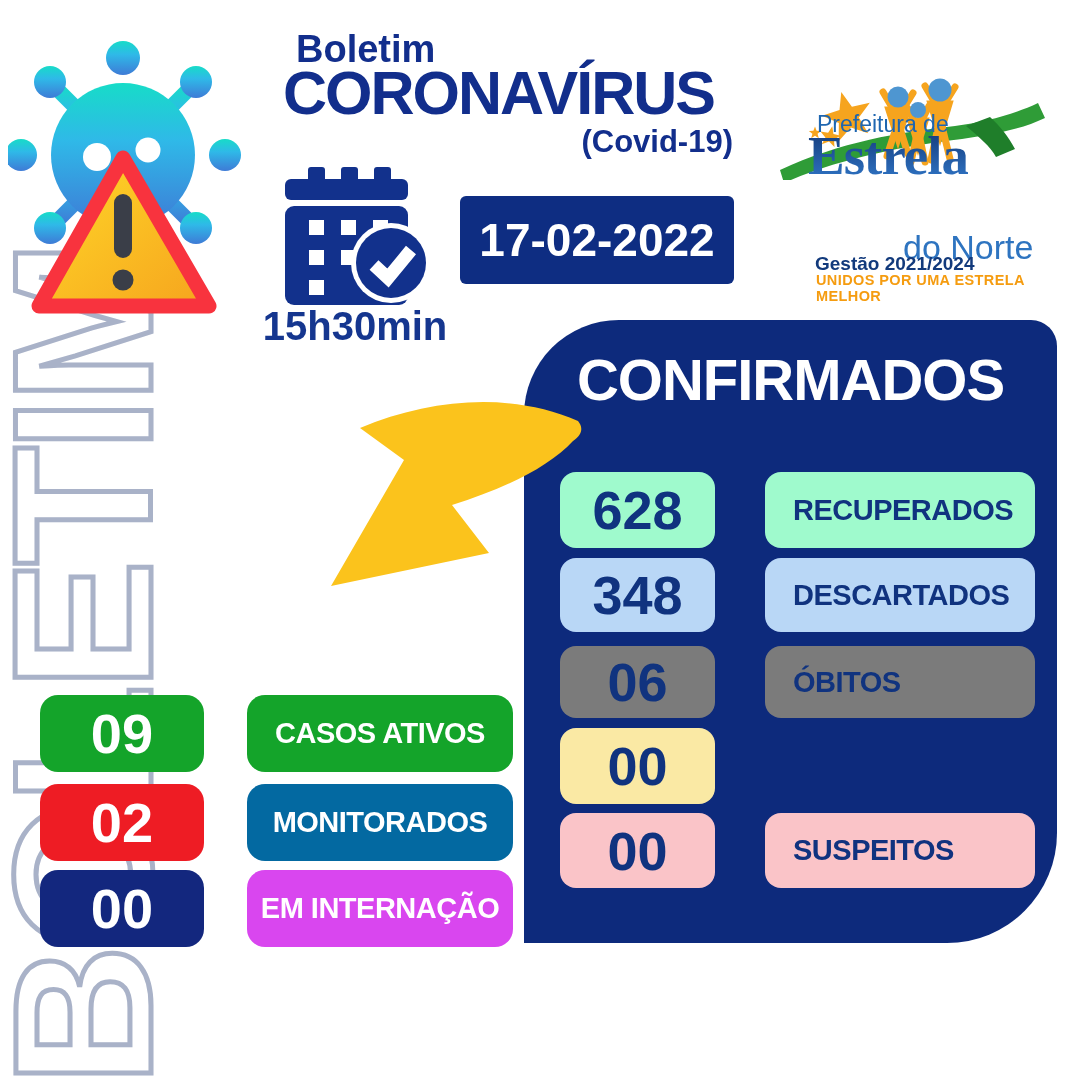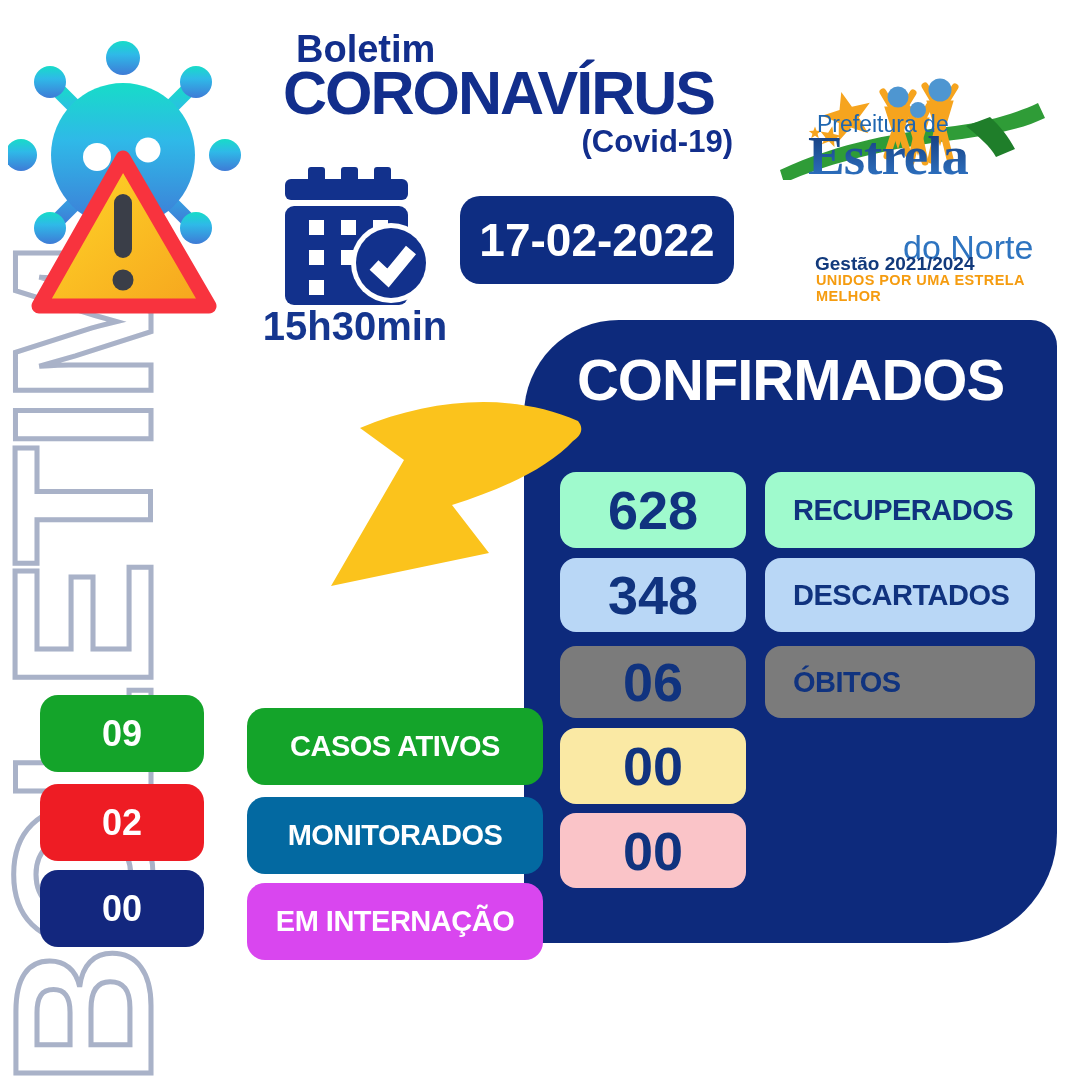--- a/index.html
+++ b/index.html
@@ -11,47 +11,47 @@
   .watermark{position:absolute;left:-14px;top:1086px;transform:rotate(-90deg);transform-origin:0 0;
              font-size:196px;font-weight:bold;letter-spacing:-6px;line-height:1;
              color:#ffffff;-webkit-text-stroke:5px #A9B2C8;z-index:1;white-space:nowrap;}
 
   
   .kicker{left:296px;top:28px;font-size:38px;font-weight:bold;color:#122E8C;z-index:2;}
   .title{left:283px;top:58px;font-size:61px;font-weight:bold;letter-spacing:-2px;color:#122E8C;z-index:2;white-space:nowrap;}
   .subtitle{left:433px;top:124px;width:300px;text-align:right;font-size:31px;font-weight:bold;color:#122E8C;z-index:2;}
 
   .timetext{left:255px;top:304px;width:200px;text-align:center;font-size:40px;font-weight:bold;color:#15368F;z-index:2;}
-  .datebadge{left:460px;top:196px;width:274px;height:88px;background:#0E2D82;border-radius:20px;
+  .datebadge{left:460px;top:196px;width:274px;height:88px;background:#0E2D82;border-radius:6px;
              display:flex;align-items:center;justify-content:center;color:#fff;font-size:46px;font-weight:bold;z-index:2;}
 
   
   .lg-pref{left:817px;top:111px;font-size:23px;color:#1E66B0;z-index:2;}
   .lg-estrela{left:808px;top:124px;font-size:55px;font-weight:bold;letter-spacing:-1px;z-index:2;
               background:linear-gradient(180deg,#143B7C 10%,#2F74C4 90%);-webkit-background-clip:text;
               background-clip:text;color:#1A57A8;font-family:Liberation Serif, serif;-webkit-text-fill-color:transparent;}
   .lg-norte{left:133px;top:168px;font-size:34px;color:#2E74C0;z-index:2;position:absolute;}
   .lg-gestao{left:815px;top:253px;font-size:19px;font-weight:bold;color:#123A7C;z-index:2;}
   .lg-unidos{left:816px;top:272px;font-size:14.5px;font-weight:bold;color:#F59C10;letter-spacing:0.4px;z-index:2;}
 
   
   .panel{left:524px;top:320px;width:533px;height:623px;background:#0D2A7C;
          border-radius:95px 26px 110px 0px;z-index:2;}
   .panel-title{position:absolute;left:0;right:0;top:26px;text-align:center;
                font-size:58px;font-weight:bold;letter-spacing:-1px;color:#ffffff;}
   .crow{position:absolute;left:0;width:100%;}
   .pill{position:absolute;border-radius:16px;display:flex;align-items:center;font-weight:bold;}
-  .pill.val{left:36px;width:186px;justify-content:center;font-size:54px;}
+  .pill.val{left:36px;width:155px;justify-content:center;font-size:54px;}
   .pill.lab{left:241px;width:270px;justify-content:flex-start;padding-left:28px;box-sizing:border-box;
             font-size:29px;letter-spacing:-0.5px;line-height:1.05;}
   .pill.lab.small{font-size:27px;}
 
   
-  .lrow .pill.val{left:40px;width:164px;font-size:36px;border-radius:18px;}
-  .lrow .pill.lab{left:247px;width:296px;justify-content:center;padding-left:0;font-size:29px;border-radius:18px;margin-top:13px;}
+  .lrow .pill.val{left:40px;width:164px;font-size:56px;border-radius:18px;}
+  .lrow .pill.lab{left:247px;width:266px;justify-content:center;padding-left:0;font-size:29px;border-radius:18px;}
   .lrow .pill{height:77px;top:0;z-index:3;}
   .lrow{position:absolute;left:0;width:520px;height:77px;z-index:3;}
 
   svg{display:block;}
 </style>
 </head>
 <body>
 
 <div class="canvas">
 
@@ -191,20 +191,21 @@
     </div>
     <div class="crow" style="top:326px;height:72px">
       <div class="pill val" style="height: 72px; background-color: rgb(123, 123, 123); color: rgb(16, 51, 127);">06</div>
       <div class="pill lab" style="height: 72px; background-color: rgb(123, 123, 123); color: rgb(16, 51, 127);">ÓBITOS</div>
     </div>
     <div class="crow" style="top:408px;height:76px">
       <div class="pill val" style="height: 76px; background-color: rgb(250, 233, 164); color: rgb(16, 51, 127);">00</div>
     </div>
     <div class="crow" style="top:493px;height:75px">
       <div class="pill val" style="height: 75px; background-color: rgb(250, 196, 200); color: rgb(16, 51, 127);">00</div>
+      <div class="pill lab" style="height: 75px; background-color: rgb(250, 196, 200); color: rgb(16, 51, 127);">SUSPEITOS</div>
     </div>
   </div>
 
   <svg class="abs" style="left:300px;top:370px;z-index:6;" width="300" height="240" viewBox="0 0 300 240">
     <path d="M 278 51 C 212 22, 132 28, 60 58 L 104 90 L 31 216 L 189 183 L 152 135
              C 204 119, 249 97, 273 71 C 283 64, 283 57, 278 51 Z" fill="#FBC31C"></path>
   </svg>
 
   <div class="lrow" style="top:695px">
     <div class="pill val" style="background-color: rgb(20, 164, 42); color: rgb(255, 255, 255);">09</div>

